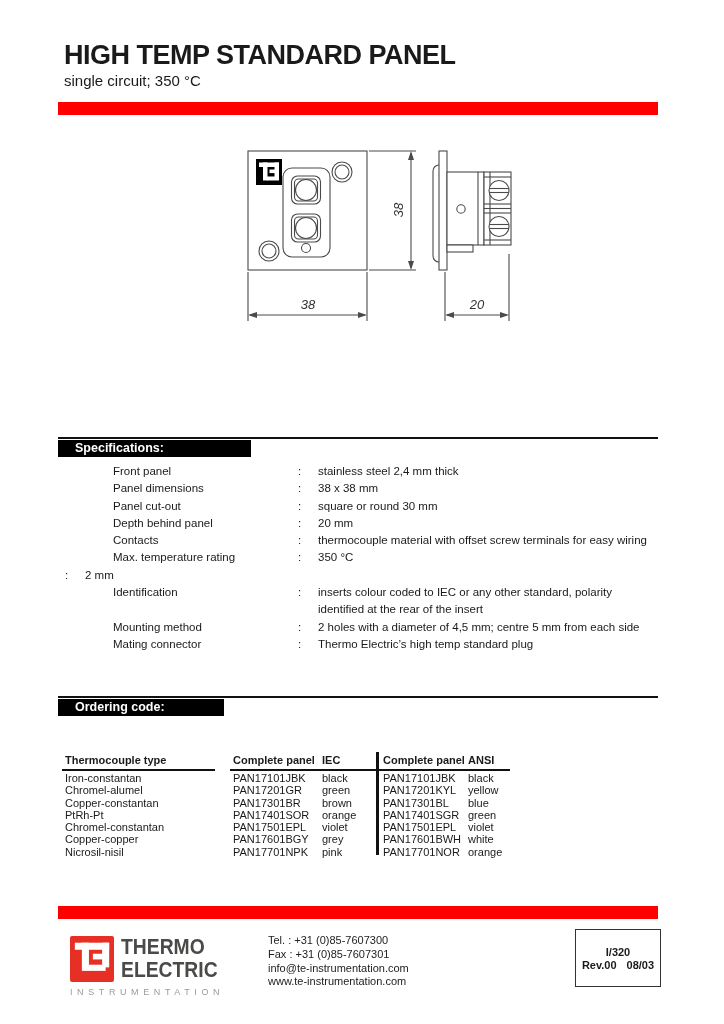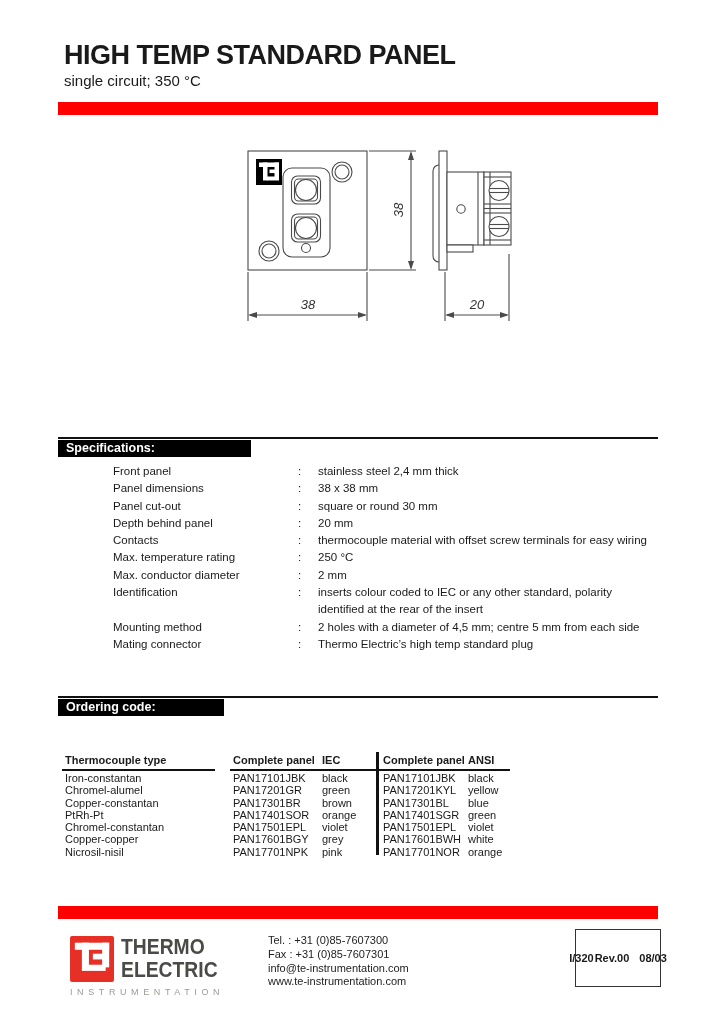--- a/index.html
+++ b/index.html
@@ -13,21 +13,21 @@
   
   .title{left:64px;top:40px;font-size:27px;font-weight:bold;letter-spacing:-0.5px;white-space:nowrap;}
   .subtitle{left:64px;top:72px;font-size:15px;white-space:nowrap;}
   .redbar{left:58px;width:600px;height:13px;background:#fe0000;}
   .redbar.top{top:102px;}
   .redbar.bottom{top:906px;}
 
   
   .rule{left:58px;width:600px;height:2px;background:#111;}
   .section-bar{left:58px;height:17px;background:#000;color:#fff;font-weight:bold;
-    font-size:12.5px;line-height:17px;padding-left:8px;box-sizing:border-box;}
+    font-size:12.5px;line-height:17px;padding-left:17px;box-sizing:border-box;}
 
   
   .spec-rows{left:65px;top:463px;width:596px;font-size:11.5px;line-height:17.3px;}
   .spec-row{display:flex;align-items:flex-start;}
   .spec-label{flex:0 0 185px;padding-left:48px;}
   .spec-colon{flex:0 0 20px;}
   .spec-value{flex:1 1 auto;}
 
   
   .ord-grid{display:grid;grid-template-columns:168px 89px 61px 85px 57px;}
@@ -38,21 +38,21 @@
   .u2{left:230px;top:769px;width:280px;}
   .vdivider{left:376px;top:752px;width:2.5px;height:103px;background:#111;}
 
   
   .logo-square{left:70px;top:936px;width:44px;height:46px;background:#e63026;border-radius:2px;}
   .brand1{left:121px;top:933px;font-size:21px;font-weight:bold;color:#4a4a48;letter-spacing:0px;transform:scale(0.92,1.08);transform-origin:left top;}
   .brand2{left:121px;top:956px;font-size:21px;font-weight:bold;color:#4a4a48;transform:scale(0.92,1.08);transform-origin:left top;}
   .brand3{left:70px;top:987px;font-size:9px;color:#9b9b99;letter-spacing:4.6px;white-space:nowrap;}
   .contact{left:268px;top:934px;font-size:11px;line-height:13.8px;color:#222;}
   .docbox{left:575px;top:929px;width:86px;height:58px;border:1.6px solid #333;box-sizing:border-box;
-    display:flex;flex-direction:row;align-items:center;justify-content:center;gap:1px;
+    display:flex;flex-direction:column;align-items:center;justify-content:center;gap:1px;
     font-size:11px;font-weight:bold;}
   .docbox .revline{display:flex;gap:10px;}
 
   svg text{font-family:"Liberation Sans", sans-serif;}
   .dimtext{font-size:13px;font-style:italic;fill:#333;}
 </style>
 </head>
 <body>
 
 <div id="page">
@@ -162,24 +162,23 @@
         <div class="spec-value">20 mm</div>
       </div>
       <div class="spec-row">
         <div class="spec-label">Contacts</div>
         <div class="spec-colon">:</div>
         <div class="spec-value">thermocouple material with offset screw terminals for easy wiring</div>
       </div>
       <div class="spec-row">
         <div class="spec-label">Max. temperature rating</div>
         <div class="spec-colon">:</div>
-        <div class="spec-value">250 °C</div>
-      </div>
-      <div class="spec-row">
-        <div class="spec-label">Max. conductor diameter</div>
+        <div class="spec-value">350 °C</div>
+      </div>
+      <div class="spec-row">
         <div class="spec-colon">:</div>
         <div class="spec-value">2 mm</div>
       </div>
       <div class="spec-row">
         <div class="spec-label">Identification</div>
         <div class="spec-colon">:</div>
         <div class="spec-value">inserts colour coded to IEC or any other standard, polarity identified at the rear of the insert</div>
       </div>
       <div class="spec-row">
         <div class="spec-label">Mounting method</div>

